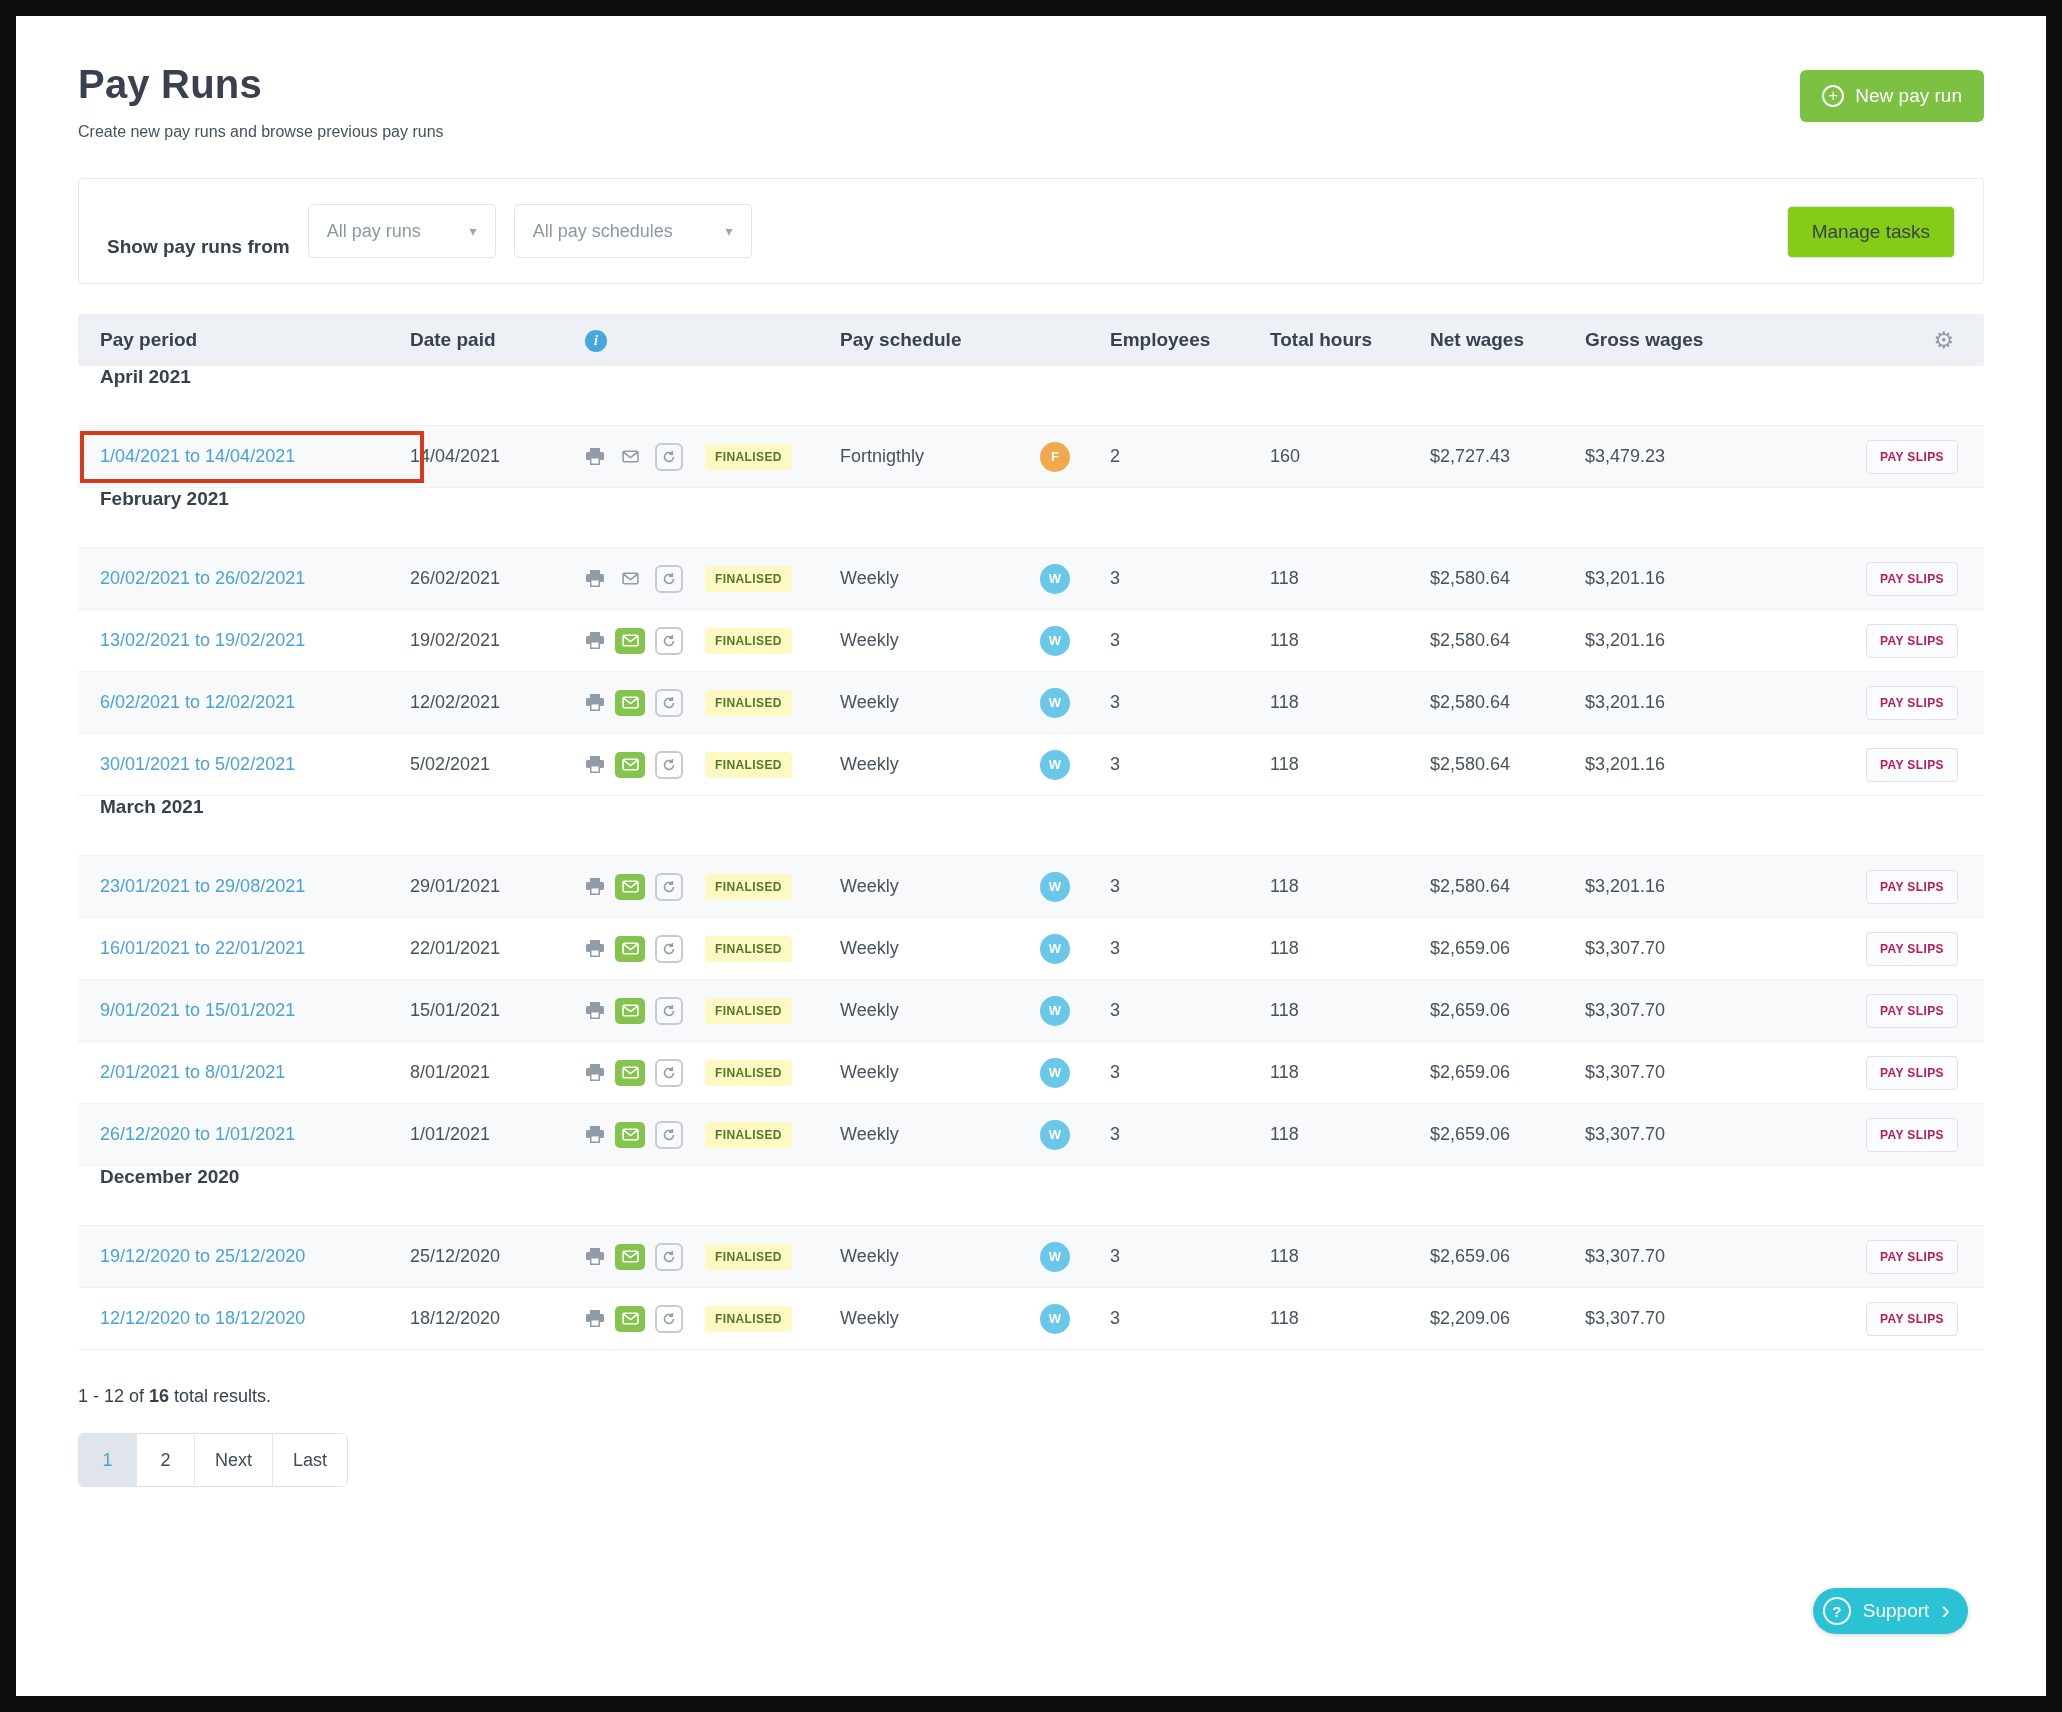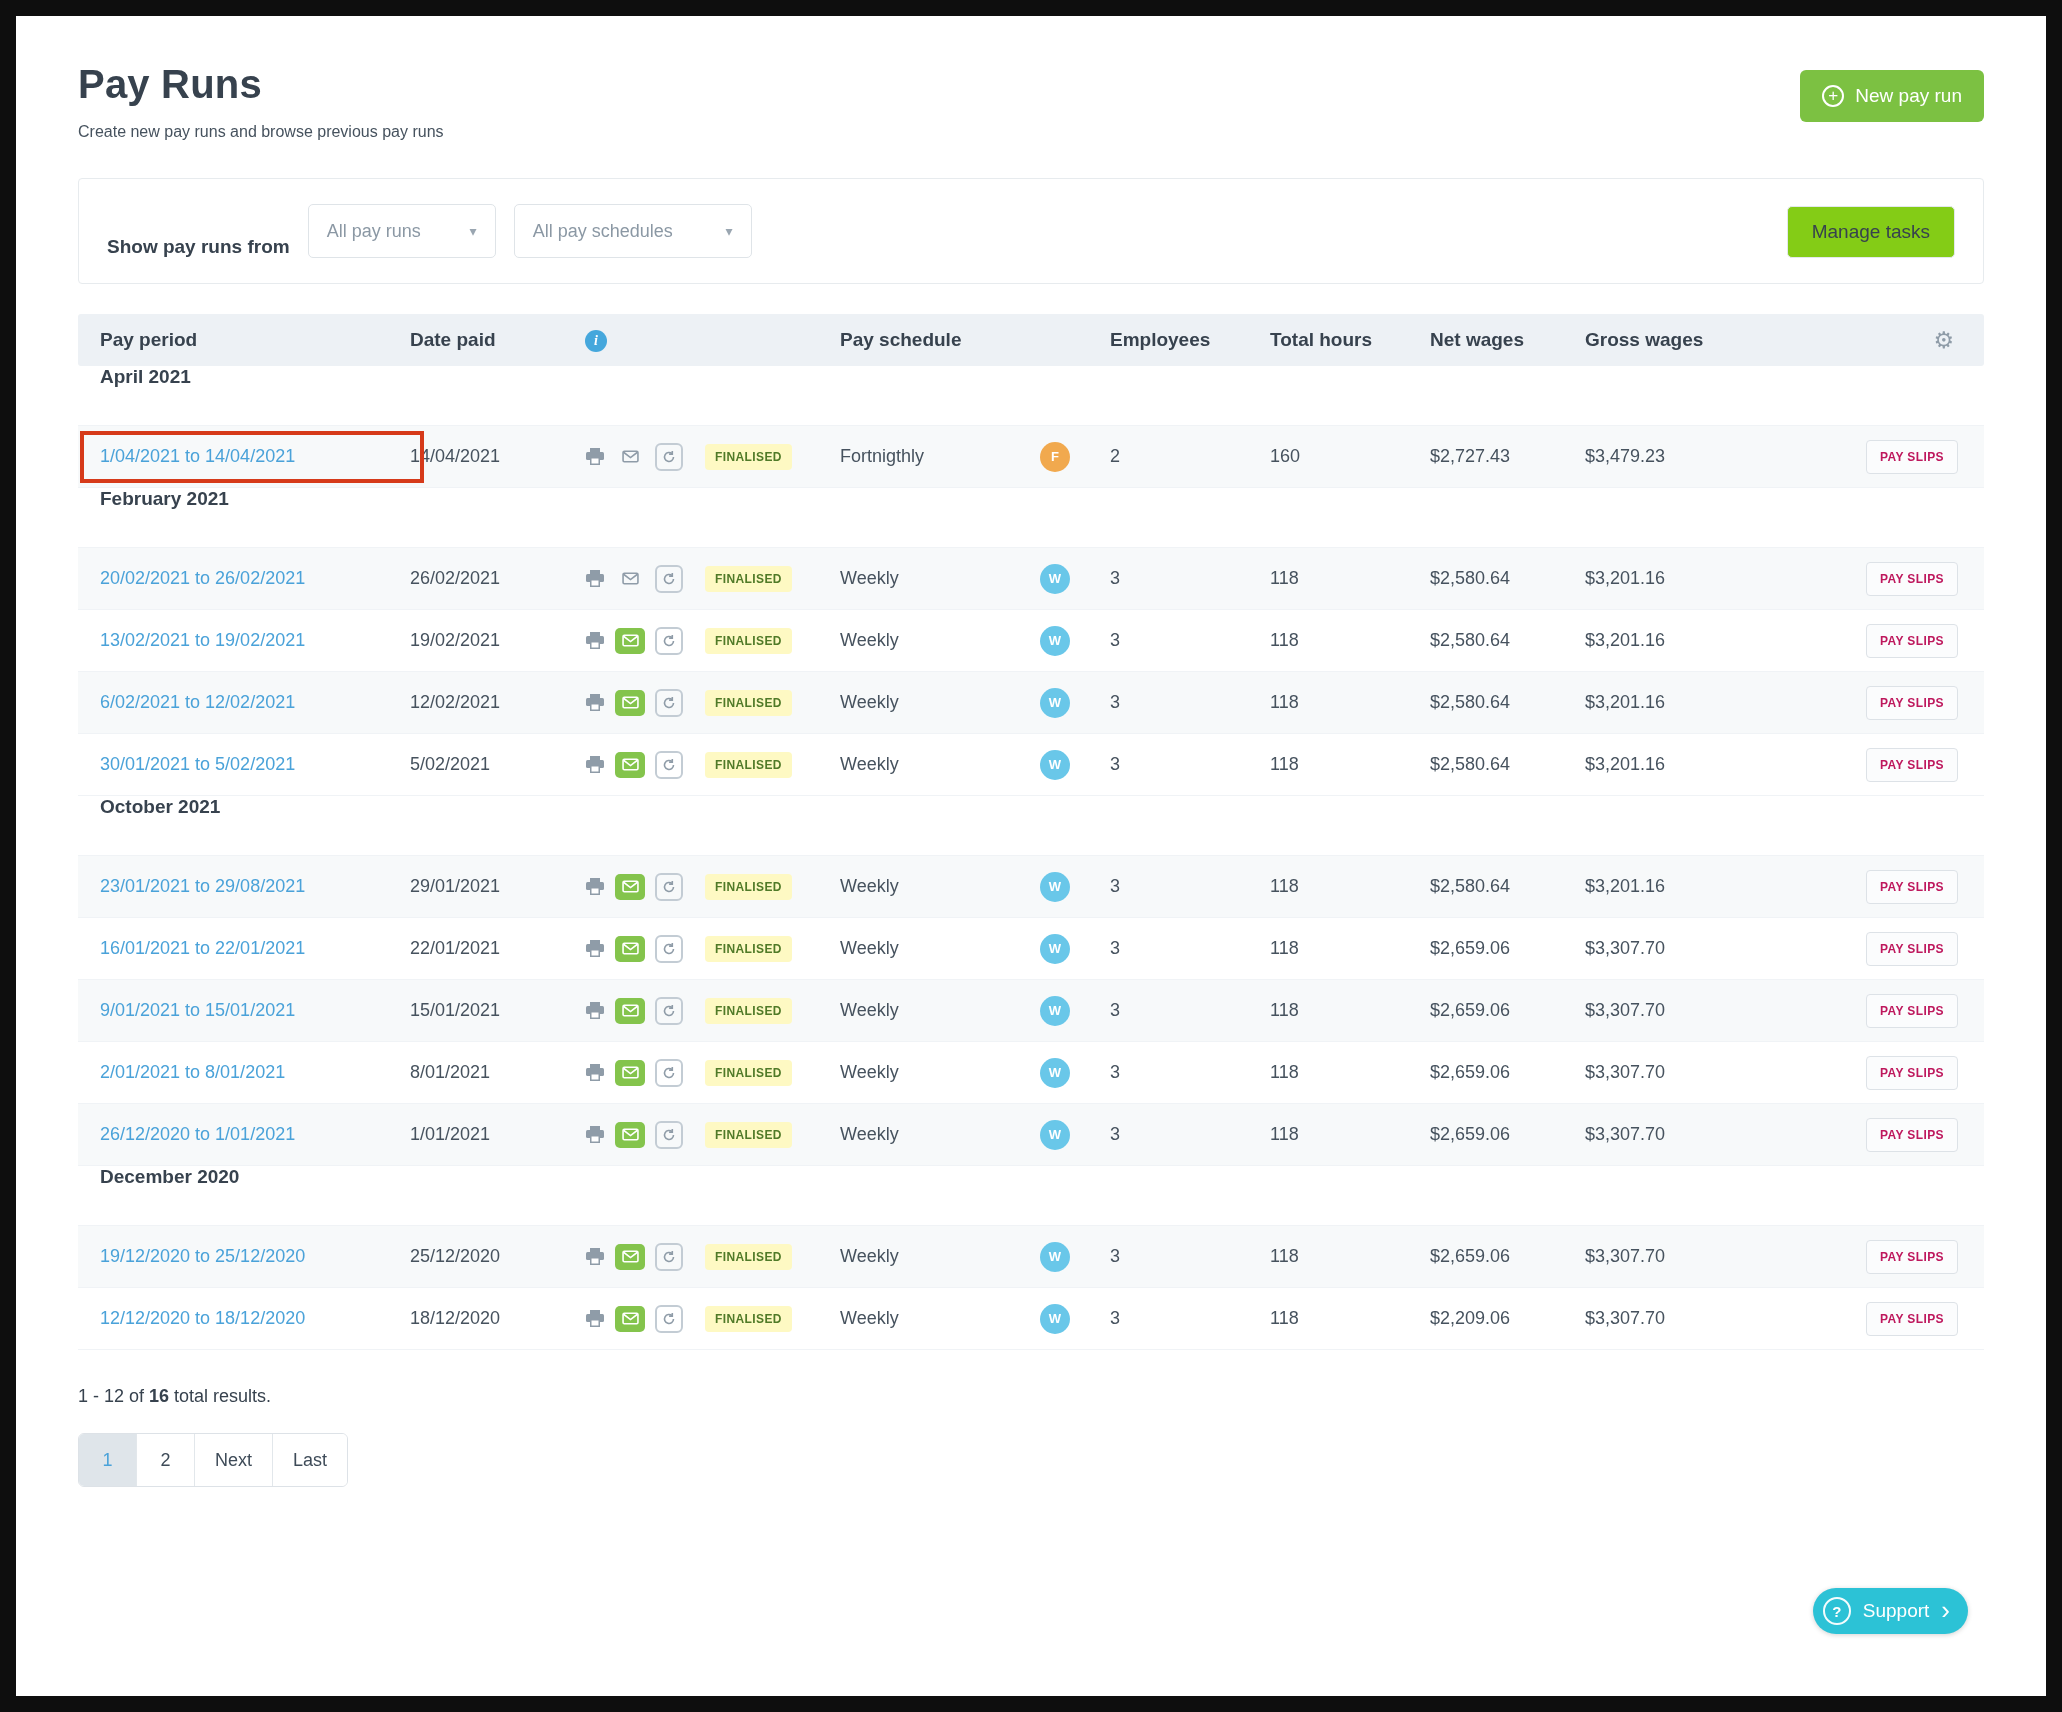--- a/index.html
+++ b/index.html
@@ -330,21 +330,21 @@
     <div class="cell">3</div>
     <div class="cell">118</div>
     <div class="cell">$2,580.64</div>
     <div class="cell">$3,201.16</div>
     <div class="cell payslips-cell">
       <button class="btn-payslips">PAY SLIPS</button>
     </div>
   </div>
 
   <div class="month-row">
-    <span>October 2021</span>
+    <span>March 2021</span>
   </div>
 
   <div class="grid-row row stripe">
     <div class="cell">
       <a class="link">23/01/2021 to 29/08/2021</a>
       
     </div>
     <div class="cell">29/01/2021</div>
     <div class="cell icons-cell">
       <span class="icon printer">

